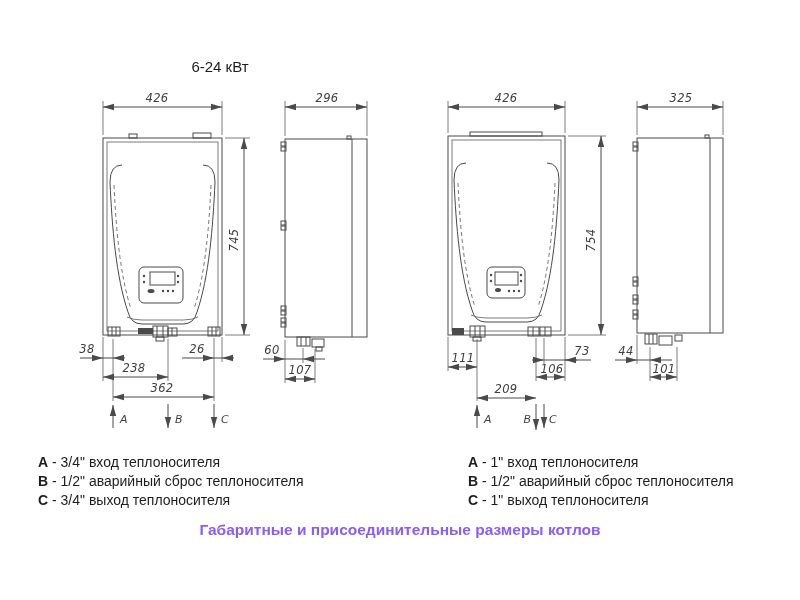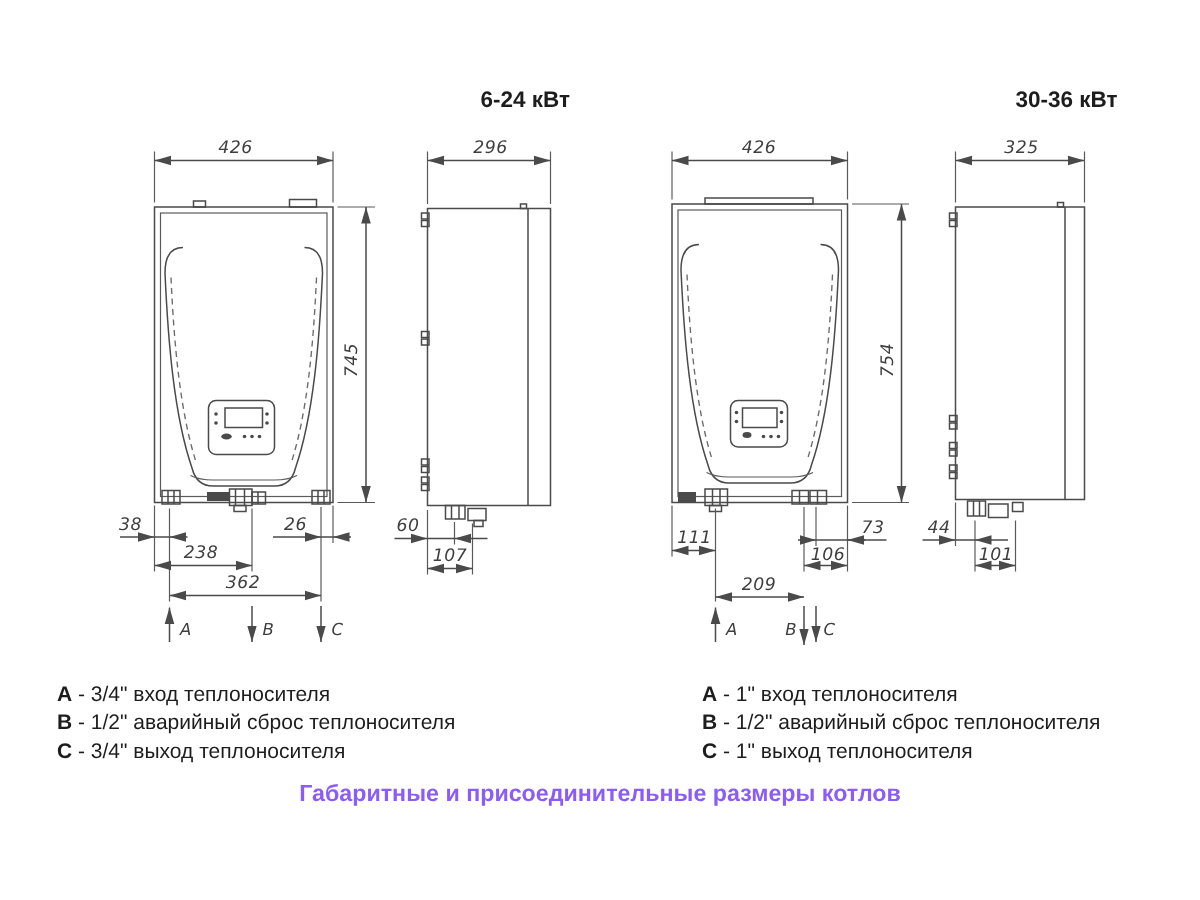--- a/index.html
+++ b/index.html
@@ -1,19 +1,19 @@
 <!DOCTYPE html>
 <html><head>
 <meta charset="utf-8">
 <style>
   html,body{margin:0;padding:0;background:#fff;}
   .canvas{position:relative;width:800px;height:600px;background:#ffffff;overflow:hidden;
           font-family:"Liberation Sans", sans-serif;color:#1d1d1d;}
-  .gtitle{position:absolute;top:58px;width:320px;text-align:right;
-          font-size:15px;font-weight:bold;color:#1d1d1d;}
+  .gtitle{position:absolute;top:58px;width:320px;text-align:center;
+          font-size:15px;font-weight:normal;color:#1d1d1d;}
   #t1{left:60px;} #t2{left:425px;}
   .dwg{position:absolute;top:85px;width:330px;height:350px;}
   #svg1{left:60px;} #svg2{left:425px;}
   .ln{stroke:#4a4a4a;stroke-width:1;fill:none;}
   .thin{stroke:#5a5a5a;stroke-width:0.8;fill:none;}
   .dash{stroke:#6a6a6a;stroke-width:0.9;fill:none;stroke-dasharray:4 3;}
   .fillk{fill:#4a4a4a;stroke:none;}
   .d1{marker-start:url(#ar1);marker-end:url(#ar1);}
   .t1{marker-end:url(#ar1);}
   .d2{marker-start:url(#ar2);marker-end:url(#ar2);}
@@ -25,21 +25,20 @@
   .lk{font-weight:bold;}
   .caption{position:absolute;left:0;top:521px;width:800px;text-align:center;
            font-size:15.5px;font-weight:bold;color:#8b5cf6;}
 </style>
 </head>
 <body>
 
 <div class="canvas">
 
   <div class="gtitle" id="t1">6-24 кВт</div>
-  <div class="gtitle" id="t2">30-36 кВт</div>
 
   <svg class="dwg" id="svg1" viewBox="0 0 330 350">
     <defs>
       <marker id="ar1" markerWidth="12" markerHeight="8" refX="11" refY="4" orient="auto-start-reverse" markerUnits="userSpaceOnUse">
         <path d="M0,0.8 L11,4 L0,7.2 Z" fill="#4a4a4a"></path>
       </marker>
     </defs>
 
     <g>
       <rect class="ln" x="43" y="53" width="119" height="197"></rect>

